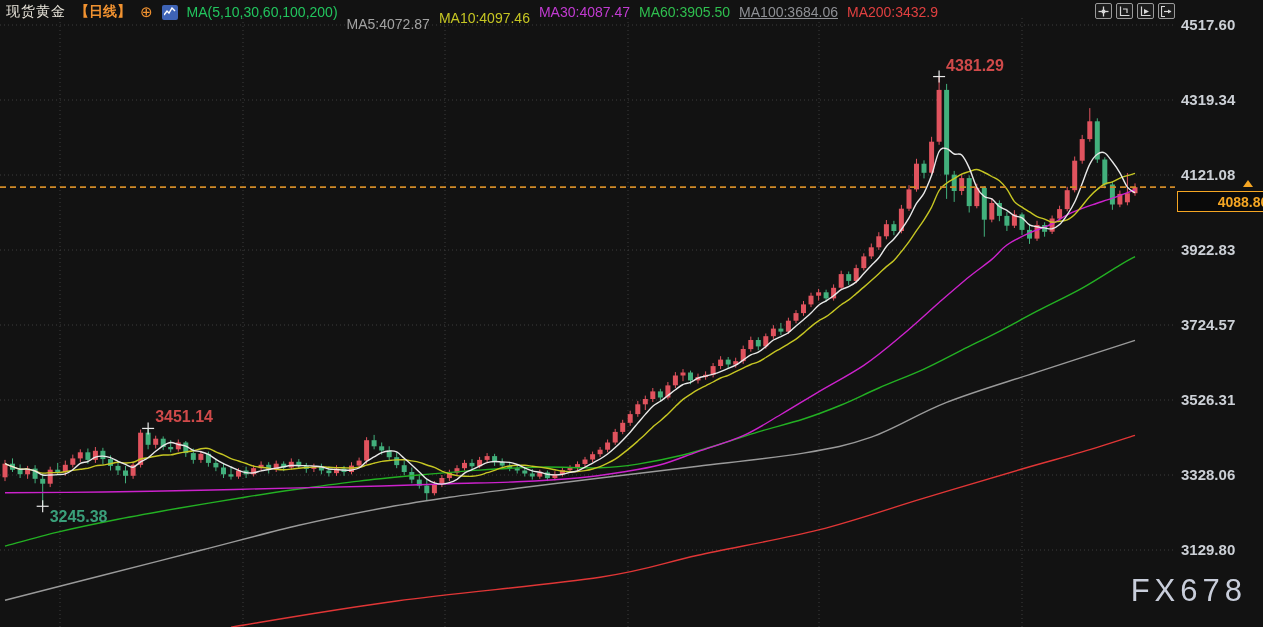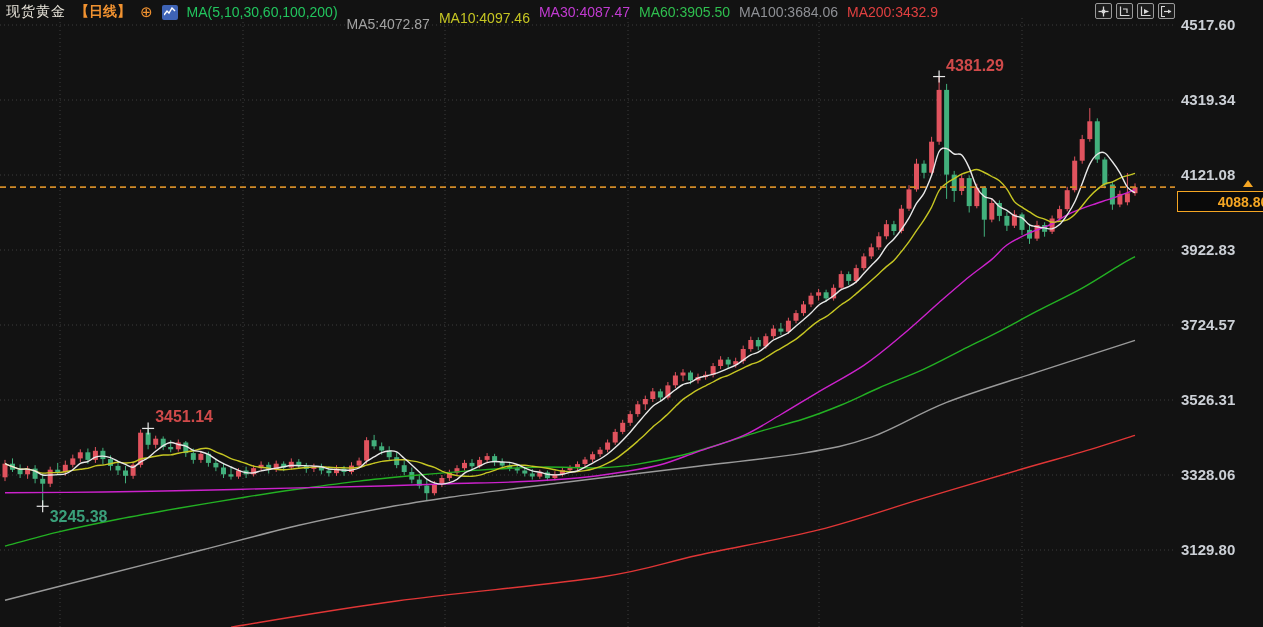--- a/index.html
+++ b/index.html
@@ -9,21 +9,21 @@
   
   #header{position:absolute;left:6px;top:2px;height:20px;display:flex;align-items:center;
           gap:9px;font-size:14px;white-space:nowrap;z-index:5;}
   .title{color:#e8e4da;font-weight:normal;letter-spacing:1px;}
   .period{color:#f19230;font-weight:bold;text-align:center;}
   .plus-badge{color:#f19230;font-size:15px;line-height:14px;}
   .chart-ico{width:16px;height:15px;background:#3e63b5;border-radius:2px;display:inline-flex;
              align-items:center;justify-content:center;}
   .ma-group{color:#22c55e;}
   .ma5{color:#a3a3a3;margin-top:24px;} .ma10{color:#c6c623;margin-top:12px;} .ma30{color:#c23bd2;}
-  .ma60{color:#2fbf4f;} .ma100{color:#8e9095;} .ma200{color:#e04040;}
+  .ma60{color:#2fbf4f;} .ma100{color:#8e9095;text-decoration:underline;} .ma200{color:#e04040;}
   
   #toolbar{position:absolute;right:88px;top:3px;display:flex;gap:4px;z-index:5;}
   .tool-btn{width:17px;height:16px;border:1px solid #9a9a9a;border-radius:2px;background:#1c1c1c;
             display:flex;align-items:center;justify-content:center;padding:0;cursor:pointer;}
   
   #price-badge{position:absolute;left:1177px;top:191px;width:82px;height:19px;border:1.5px solid #f5a623;
                background:#0a0a0a;color:#f5a623;font-size:14px;font-weight:bold;display:flex;
                align-items:center;justify-content:center;z-index:4;padding-left:24px;}
   #price-arrow{position:absolute;left:1243px;top:180px;width:0;height:0;z-index:4;
                border-left:5px solid transparent;border-right:5px solid transparent;
@@ -431,13 +431,14 @@
         <polyline points="4,0.5 0.5,0.5 0.5,10.5 4,10.5"></polyline>
           <line x1="3" y1="5.5" x2="10" y2="5.5"></line>
         <polygon points="10.5,5.5 7,3.5 7,7.5" fill="#d8d8d8" stroke="none"></polygon>
         </svg>
     </button>
   </div>
 
   <div id="price-arrow"></div>
   <div id="price-badge">4088.86</div>
 
+  <div id="watermark">FX678</div>
 </div>
 
 </body></html>

